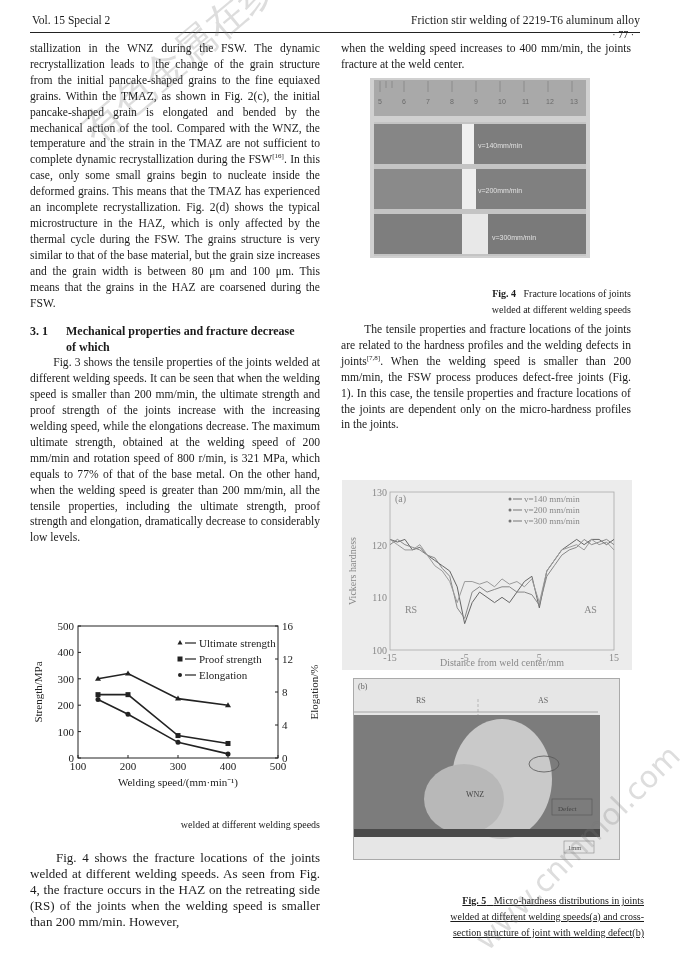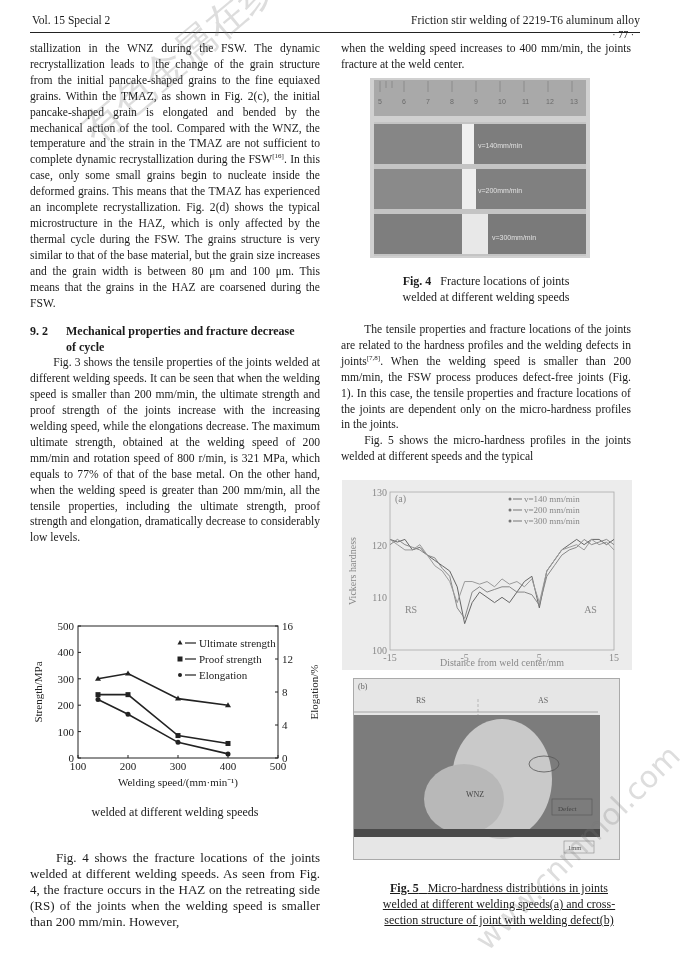--- a/index.html
+++ b/index.html
@@ -16,21 +16,21 @@
   .header .page { position: absolute; right: 6px; top: 19px; font-size: 10px; text-align: right; }
   .col { position: absolute; font-size: 11.6px; line-height: 15.9px; text-align: justify; }
   .col-left { left: 30px; top: 41px; width: 290px; }
   .col-right { left: 341px; top: 41px; width: 290px; }
   p { margin: 0; }
   .indent { text-indent: 2em; }
   sup { font-size: 7px; line-height: 0; }
   .section-head { font-family: "Liberation Serif", serif; font-weight: bold; font-size: 12px; line-height: 16px; margin: 12px 0 0 0; padding-left: 0; }
   .section-head .num { display: inline-block; width: 36px; }
   .section-head .cont { padding-left: 36px; display: block; }
-  .caption { text-align: center; font-size: 12px; line-height: 16px; }
+  .caption { text-align: right; font-size: 10px; line-height: 16px; margin-top: 13px; }
   .caption b { font-weight: bold; }
   .fig3 { position: absolute; left: 30px; top: 618px; width: 300px; height: 175px; }
   .fig3-cap { position: absolute; left: 30px; top: 804px; width: 290px; }
   .left-bottom { position: absolute; left: 30px; top: 850px; width: 290px; font-size: 13px; line-height: 15.9px; text-align: justify; }
   .fig4 { position: absolute; left: 370px; top: 78px; width: 220px; height: 180px; background: #d4d4d4; }
   .fig4-cap { position: absolute; left: 341px; top: 273px; width: 290px; }
   .right-mid { position: absolute; left: 341px; top: 322px; width: 290px; font-size: 11.6px; line-height: 15.9px; text-align: justify; }
   .fig5a { position: absolute; left: 342px; top: 480px; width: 290px; height: 190px; background: #ececec; }
   .fig5b { position: absolute; left: 353px; top: 678px; width: 265px; height: 180px; background: #e2e2e2; border: 1px solid #aaa; }
   .fig5-cap { position: absolute; left: 354px; top: 880px; width: 290px; text-decoration: underline; }
@@ -41,22 +41,22 @@
 
 <div class="header">
   <span class="vol">Vol. 15   Special 2</span>
   <span class="title">Friction stir welding of 2219-T6 aluminum alloy</span>
   <span class="page">· 77 ·</span>
 </div>
 
 <div class="col col-left">
   <p><span>stallization in the WNZ during the FSW. The dynamic recrystallization leads to the change of the grain structure from the initial pancake-shaped grains to the fine equiaxed grains. Within the TMAZ, as shown in Fig. 2(c), the initial pancake-shaped grain is elongated and bended by the mechanical action of the tool. Compared with the WNZ, the temperature and the strain in the TMAZ are not sufficient to complete dynamic recrystallization during the FSW</span><sup>[16]</sup><span>. In this case, only some small grains begin to nucleate inside the deformed grains. This means that the TMAZ has experienced an incomplete recrystallization. Fig. 2(d) shows the typical microstructure in the HAZ, which is only affected by the thermal cycle during the FSW. The grains structure is very similar to that of the base material, but the grain size increases and the grain width is between 80 μm and 100 μm. This means that the grains in the HAZ are coarsened during the FSW.</span></p>
   <div class="section-head">
-    <span class="num">9. 2</span><span>Mechanical properties and fracture decrease</span>
-    <span class="cont">of cycle</span>
+    <span class="num">3. 1</span><span>Mechanical properties and fracture decrease</span>
+    <span class="cont">of which</span>
   </div>
   <p class="indent">Fig. 3 shows the tensile properties of the joints welded at different welding speeds. It can be seen that when the welding speed is smaller than 200 mm/min, the ultimate strength and proof strength of the joints increase with the increasing welding speed, while the elongations decrease. The maximum ultimate strength, obtained at the welding speed of 200 mm/min and rotation speed of 800 r/min, is 321 MPa, which equals to 77% of that of the base metal. On the other hand, when the welding speed is greater than 200 mm/min, all the tensile properties, including the ultimate strength, proof strength and elongation, dramatically decrease to considerably low levels.</p>
 </div>
 
 <div class="fig3">
   <svg id="fig3svg" width="300" height="175" viewBox="0 0 300 175">
       <rect x="48" y="8" width="200" height="132" fill="none" stroke="#222" stroke-width="1"></rect>
       <line x1="48" y1="140" x2="48" y2="137" stroke="#222"></line>
       <text x="48" y="152" text-anchor="middle" font-family="Liberation Serif, serif" font-size="11" fill="#222">100</text>
       <line x1="98" y1="140" x2="98" y2="137" stroke="#222"></line>
@@ -175,21 +175,20 @@
     <text x="122" y="162" font-size="7" fill="#e0e0e0" font-family="Liberation Sans, sans-serif">v=300mm/min</text>
   </svg>
 </div>
 <div class="caption fig4-cap">
   <div><b>Fig. 4</b>&nbsp;&nbsp;&nbsp;<span>Fracture locations of joints</span></div>
   <div>welded at different welding speeds</div>
 </div>
 
 <div class="right-mid">
   <p class="indent"><span>The tensile properties and fracture locations of the joints are related to the hardness profiles and the welding defects in joints</span><sup>[7,8]</sup><span>. When the welding speed is smaller than 200 mm/min, the FSW process produces defect-free joints (Fig. 1). In this case, the tensile properties and fracture locations of the joints are dependent only on the micro-hardness profiles in the joints.</span></p>
-  <p class="indent">Fig. 5 shows the micro-hardness profiles in the joints welded at different speeds and the typical</p>
 </div>
 
 <div class="fig5a">
   <svg id="fig5svg" width="290" height="190" viewBox="0 0 290 190">
       <rect x="48" y="12" width="224" height="158" fill="none" stroke="#aaa" stroke-width="0.8"></rect>
       <text x="53" y="22" font-family="Liberation Serif, serif" font-size="10" fill="#888">(a)</text>
       <text x="48" y="181" text-anchor="middle" font-family="Liberation Serif, serif" font-size="10" fill="#888">-15</text>
       <text x="122.66666666666666" y="181" text-anchor="middle" font-family="Liberation Serif, serif" font-size="10" fill="#888">-5</text>
       <text x="197.33333333333331" y="181" text-anchor="middle" font-family="Liberation Serif, serif" font-size="10" fill="#888">5</text>
       <text x="272" y="181" text-anchor="middle" font-family="Liberation Serif, serif" font-size="10" fill="#888">15</text>

